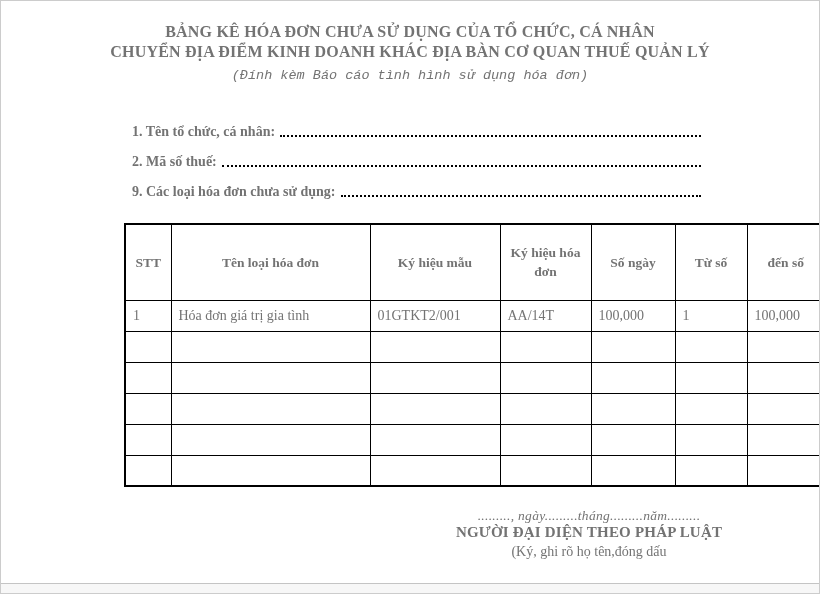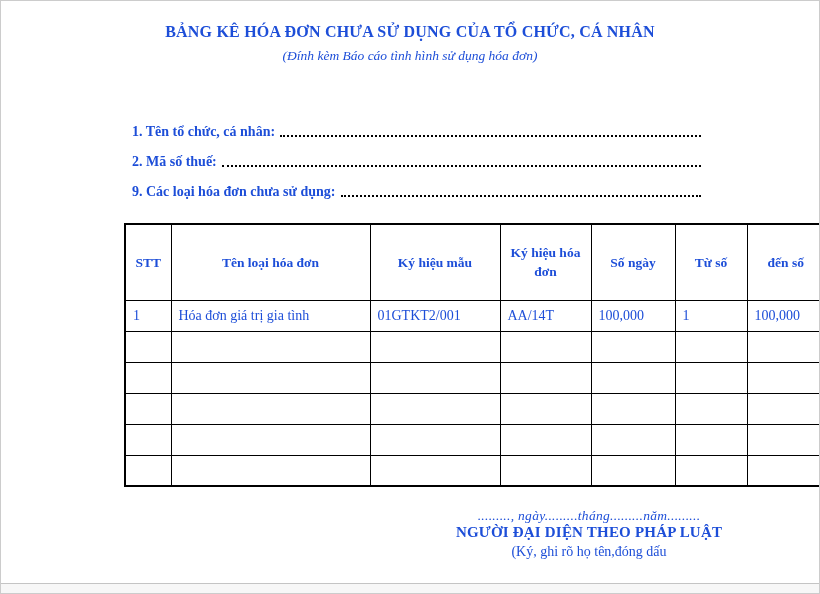--- a/index.html
+++ b/index.html
@@ -4,26 +4,26 @@
 <style>
   * { margin: 0; padding: 0; box-sizing: border-box; }
   html, body { width: 820px; height: 594px; background: #ffffff; }
   .page {
     position: relative;
     width: 820px;
     height: 594px;
     background: #ffffff;
     border: 1px solid #cccccc;
     font-family: "Liberation Serif", serif;
-    color: #1d4ed8;
+    color: #737373;
     overflow: hidden;
   }
   .title-block { position: absolute; top: 21px; left: 0; width: 100%; text-align: center; }
   .title-line { font-size: 16px; font-weight: bold; line-height: 20px; letter-spacing: 0.2px; }
-  .subtitle { font-size: 13.5px; font-style: italic; margin-top: 6px; }
+  .subtitle { font-size: 13.5px; font-style: italic; margin-top: 6px; font-family: Liberation Mono, monospace; }
 
   .fields { position: absolute; top: 109px; left: 131px; width: 569px; }
   .field-row { display: flex; align-items: flex-end; height: 30px; }
   .field-label { font-size: 14px; font-weight: bold; white-space: nowrap; padding-right: 5px; line-height: 17px; }
   .field-dots { flex: 1; border-bottom: 2px dotted #000000; margin-bottom: 3px; }
 
   .invoice-table {
     position: absolute; top: 222px; left: 87px;
     width: 700px; table-layout: fixed;
     border-collapse: collapse; border: 2px solid #000000; margin-left: 36px;
@@ -44,20 +44,21 @@
     background: #f7f7f7; border-top: 1px solid #c4c4c4;
   }
 </style>
 </head>
 <body>
 
 <div class="page">
 
   <div class="title-block">
     <div class="title-line">BẢNG KÊ HÓA ĐƠN CHƯA SỬ DỤNG CỦA TỔ CHỨC, CÁ NHÂN</div>
+    <div class="title-line">CHUYỂN ĐỊA ĐIỂM KINH DOANH KHÁC ĐỊA BÀN CƠ QUAN THUẾ QUẢN LÝ</div>
     <div class="subtitle">(Đính kèm Báo cáo tình hình sử dụng hóa đơn)</div>
   </div>
 
   <div class="fields">
     <div class="field-row">
       <span class="field-label">1. Tên tổ chức, cá nhân:</span>
       <span class="field-dots"></span>
     </div>
     <div class="field-row">
       <span class="field-label">2. Mã số thuế:</span>

